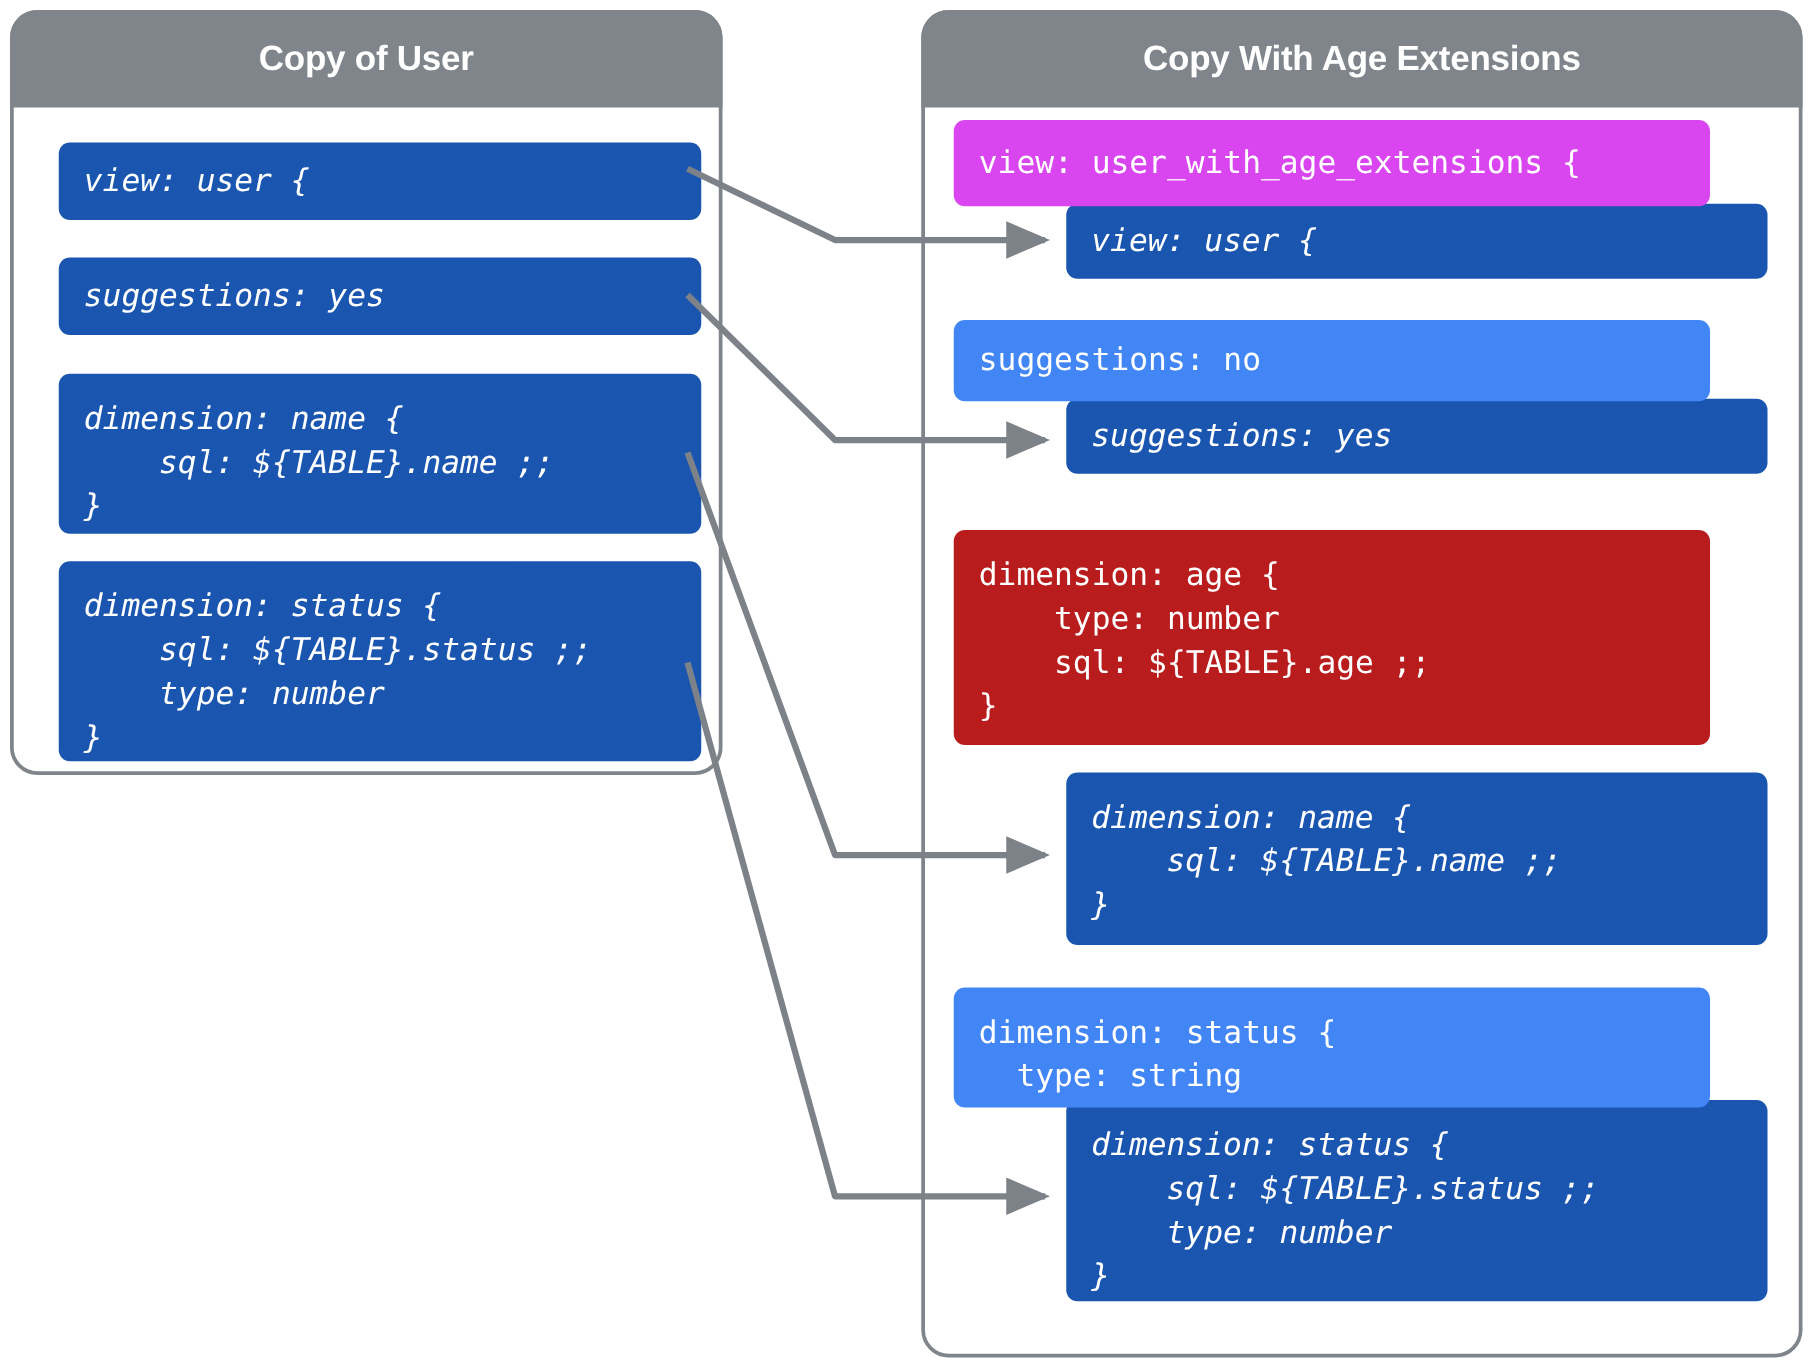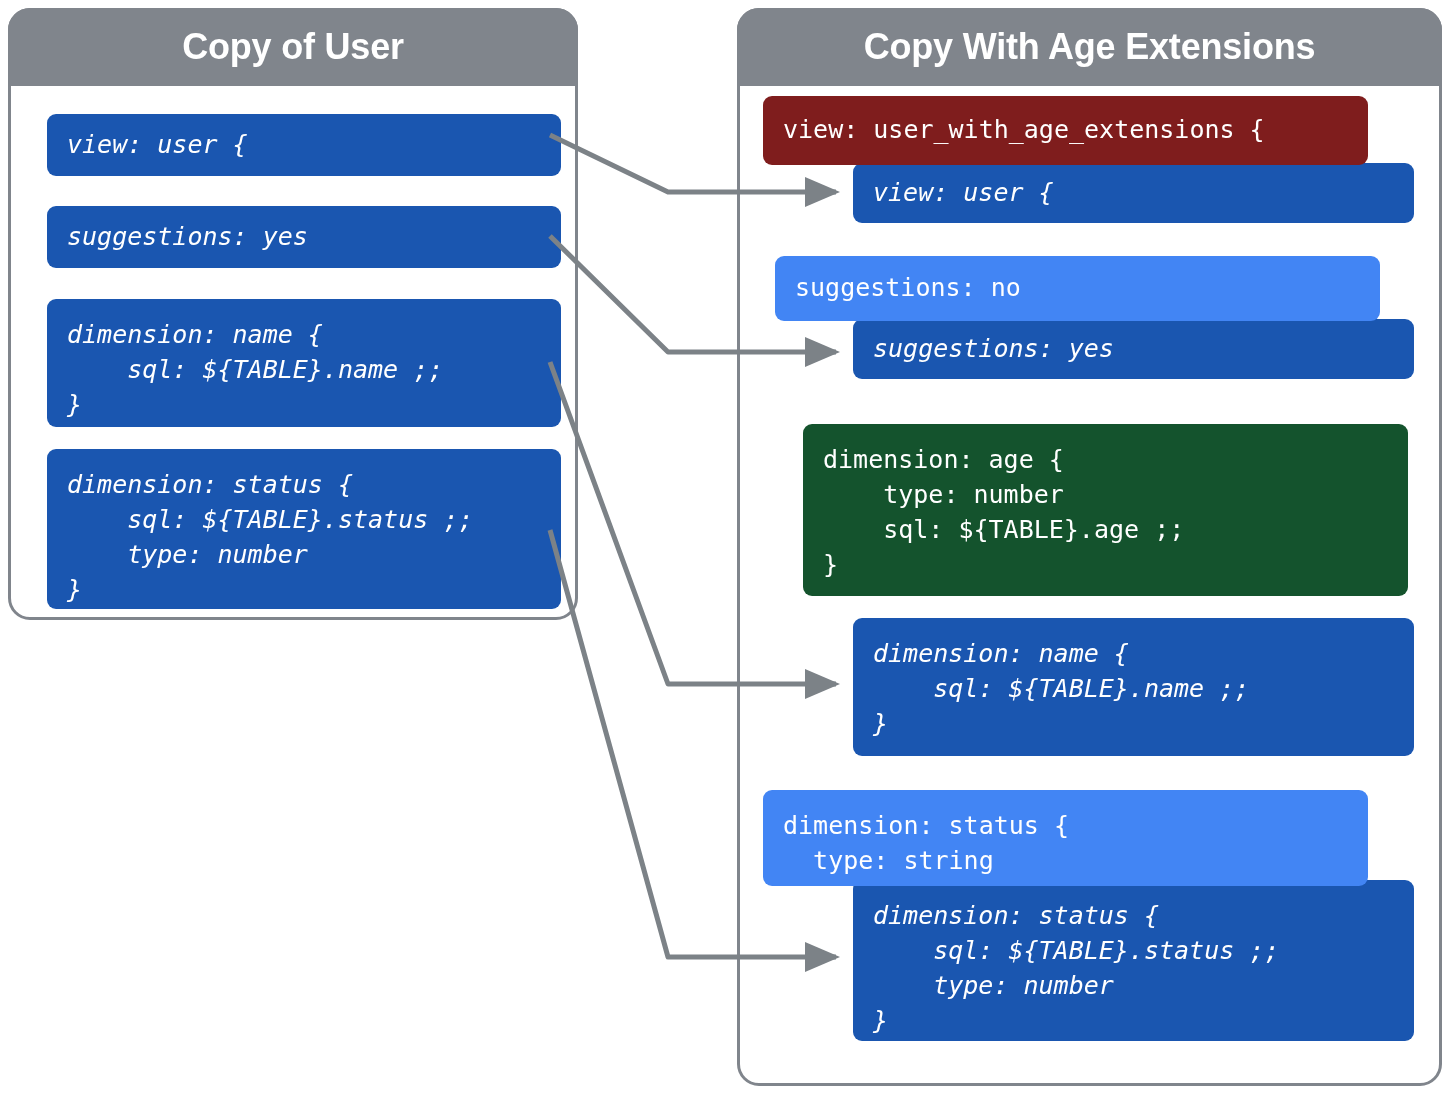--- a/index.html
+++ b/index.html
@@ -31,21 +31,21 @@
     position: absolute;
     left: -3px;
     top: -3px;
     box-sizing: border-box;
     background: #80858C;
     border-radius: 22px 22px 0 0;
     display: flex;
     align-items: center;
     justify-content: center;
     color: #ffffff;
-    font-size: 36px;
+    font-size: 28px;
     font-weight: 700;
     letter-spacing: -0.2px;
     font-family: "Liberation Sans", sans-serif;
   }
   #panel-left .panel-header  { width: 570px; height: 78px; }
   #panel-right .panel-header { width: 705px; height: 78px; }
 
   
   .code-block {
     position: absolute;
@@ -64,21 +64,21 @@
 
   
   #lb-0 { left: 36px; top: 103px; width: 514px; height: 62px; padding-top: 13px; }
   #lb-1 { left: 36px; top: 195px; width: 514px; height: 62px; padding-top: 13px; }
   #lb-2 { left: 36px; top: 288px; width: 514px; height: 128px; }
   #lb-3 { left: 36px; top: 438px; width: 514px; height: 160px; }
 
   
   #rb-0 { left: 763px; top: 96px;  width: 605px; height: 69px; padding-top: 16px; z-index: 3; }
   #rb-1 { left: 853px; top: 163px; width: 561px; height: 60px; padding-top: 12px; z-index: 2; }
-  #rb-2 { left: 763px; top: 256px; width: 605px; height: 65px; padding-top: 14px; z-index: 3; margin-left: 12px; }
+  #rb-2 { left: 763px; top: 256px; width: 605px; height: 65px; padding-top: 14px; z-index: 3; }
   #rb-3 { left: 853px; top: 319px; width: 561px; height: 60px; padding-top: 12px; z-index: 2; }
   #rb-4 { left: 763px; top: 424px; width: 605px; height: 172px; z-index: 3; }
   #rb-5 { left: 853px; top: 618px; width: 561px; height: 138px; z-index: 2; }
   #rb-6 { left: 763px; top: 790px; width: 605px; height: 96px; z-index: 3; }
   #rb-7 { left: 853px; top: 880px; width: 561px; height: 161px; z-index: 2; }
 
   #connectors {
     position: absolute;
     left: 0; top: 0;
     width: 1450px; height: 1096px;
@@ -105,29 +105,29 @@
     <div class="code-block dark" id="lb-3" style="background: rgb(26, 86, 176);">dimension: status {
     sql: ${TABLE}.status ;;
     type: number
 }</div>
   </div>
 
   <div class="panel" id="panel-right" style="border-color: rgb(128, 133, 140);">
     <div class="panel-header" style="background: rgb(128, 133, 140);">Copy With Age Extensions</div>
   </div>
 
-  <div class="code-block light" id="rb-0" style="background: #7f1d1d;">view: user_with_age_extensions {</div>
+  <div class="code-block light" id="rb-0" style="background: #d946ef;">view: user_with_age_extensions {</div>
 
   <div class="code-block dark" id="rb-1" style="background: rgb(26, 86, 176);">view: user {</div>
 
   <div class="code-block light" id="rb-2" style="background: rgb(66, 133, 244);">suggestions: no</div>
 
   <div class="code-block dark" id="rb-3" style="background: rgb(26, 86, 176);">suggestions: yes</div>
 
-  <div class="code-block light" id="rb-4" style="background: #14532d; margin-left: 40px;">dimension: age {
+  <div class="code-block light" id="rb-4" style="background: #b91c1c;">dimension: age {
     type: number
     sql: ${TABLE}.age ;;
 }</div>
 
   <div class="code-block dark" id="rb-5" style="background: rgb(26, 86, 176);">dimension: name {
     sql: ${TABLE}.name ;;
 }</div>
 
   <div class="code-block light" id="rb-6" style="background: rgb(66, 133, 244);">dimension: status {
   type: string</div>

